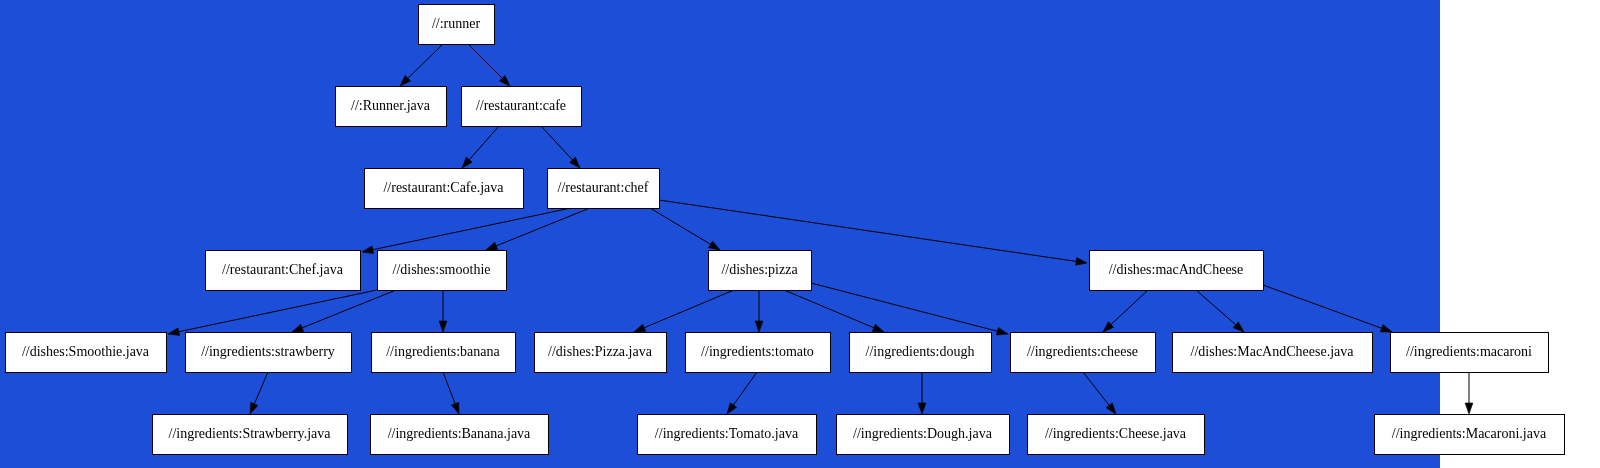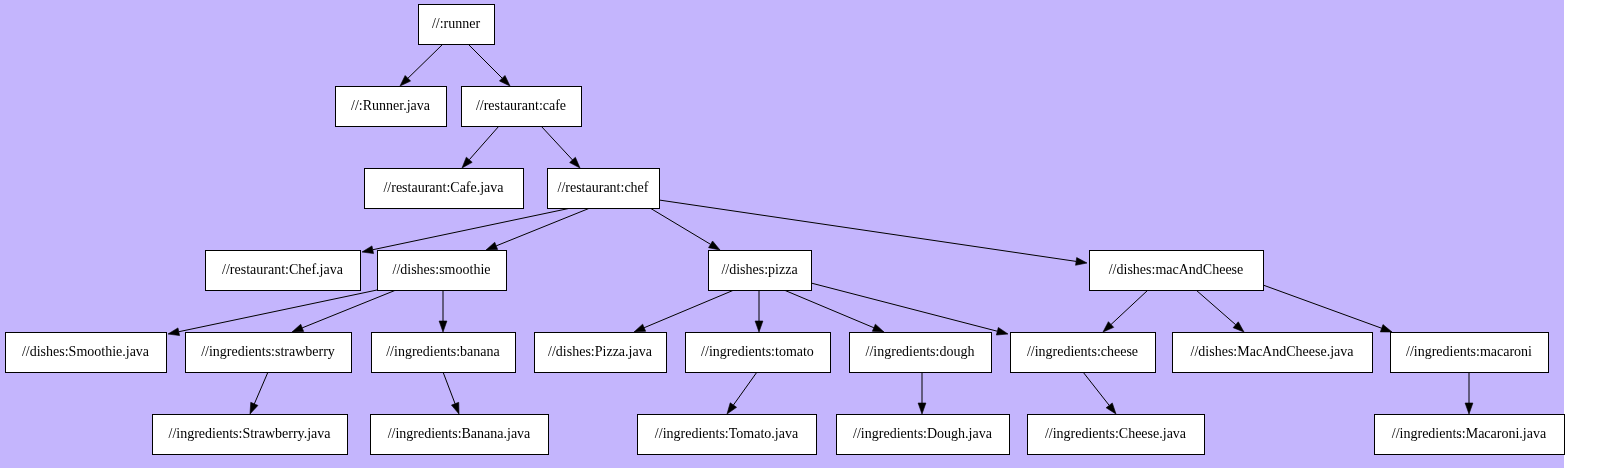--- a/index.html
+++ b/index.html
@@ -9,23 +9,23 @@
     background: #ffffff;
   }
   body {
     width: 1600px;
     height: 468px;
     font-family: "Liberation Serif", "DejaVu Serif", serif;
     overflow: hidden;
   }
   #graph-root {
     position: relative;
-    width: 1564px;
+    width: 1440px;
     height: 468px;
-    background: #c4b5fd;
+    background: #1d4ed8;
   }
   svg#graph-canvas {
     position: absolute;
     top: 0;
     left: 0;
     width: 1600px;
     height: 468px;
     display: block;
   }
   .node-box {

